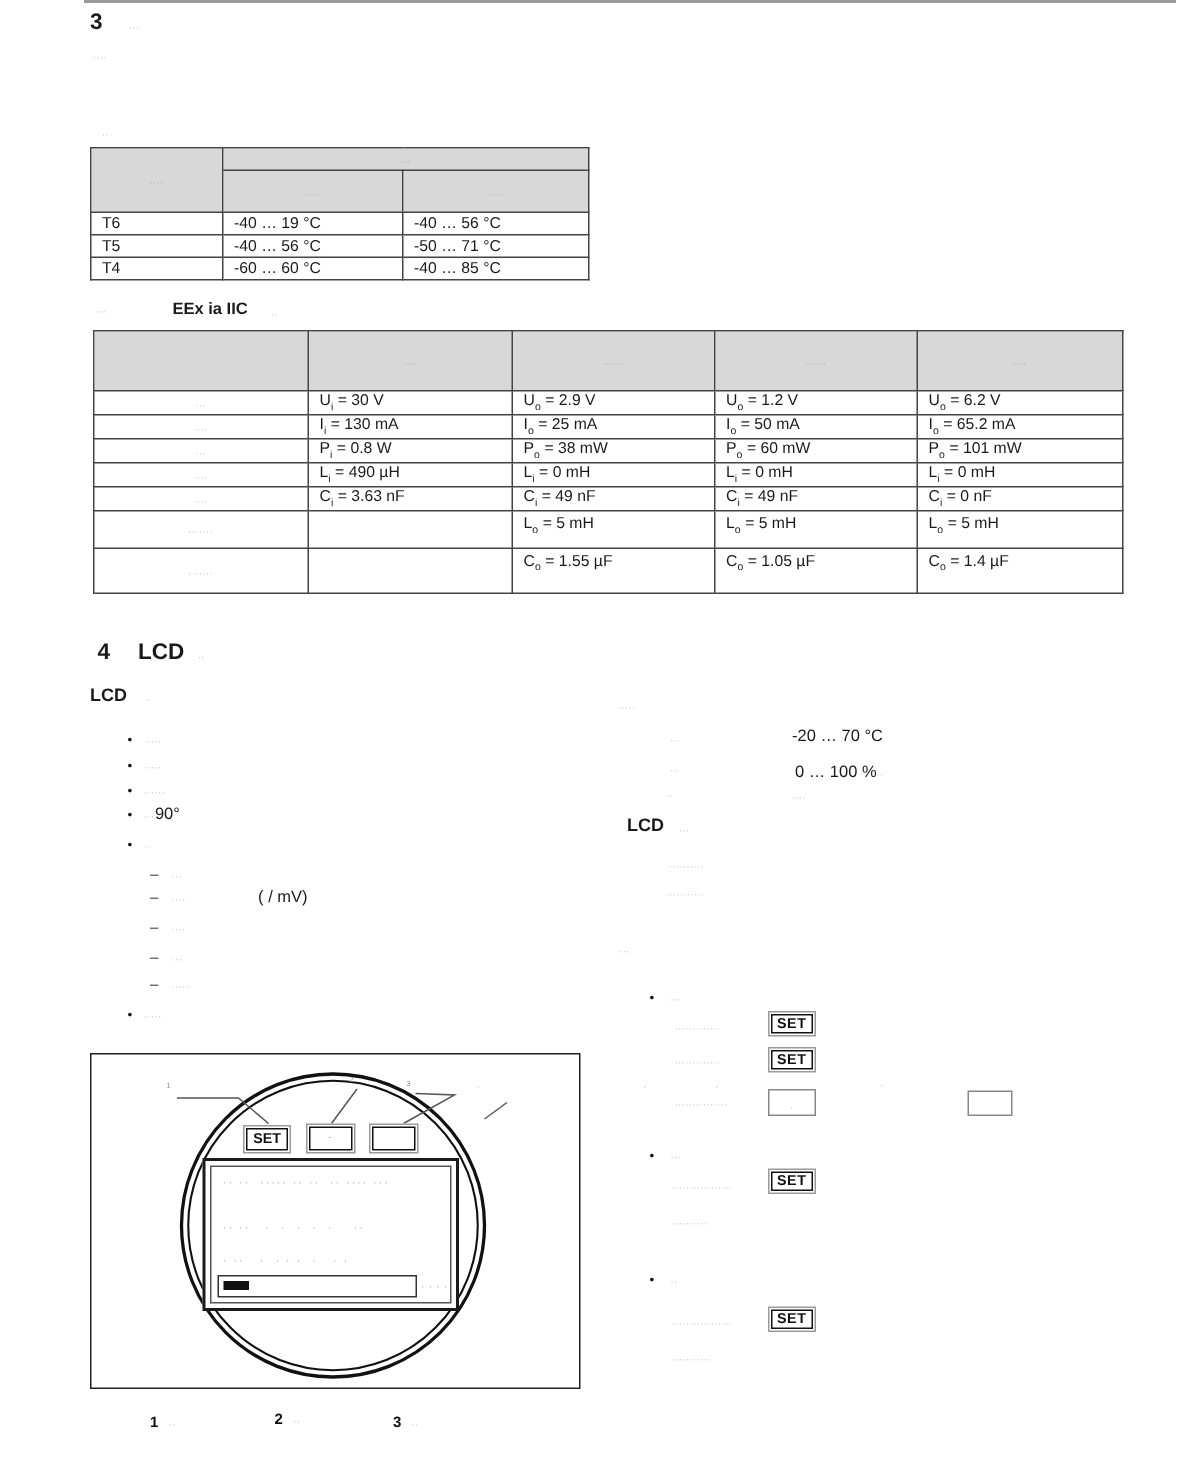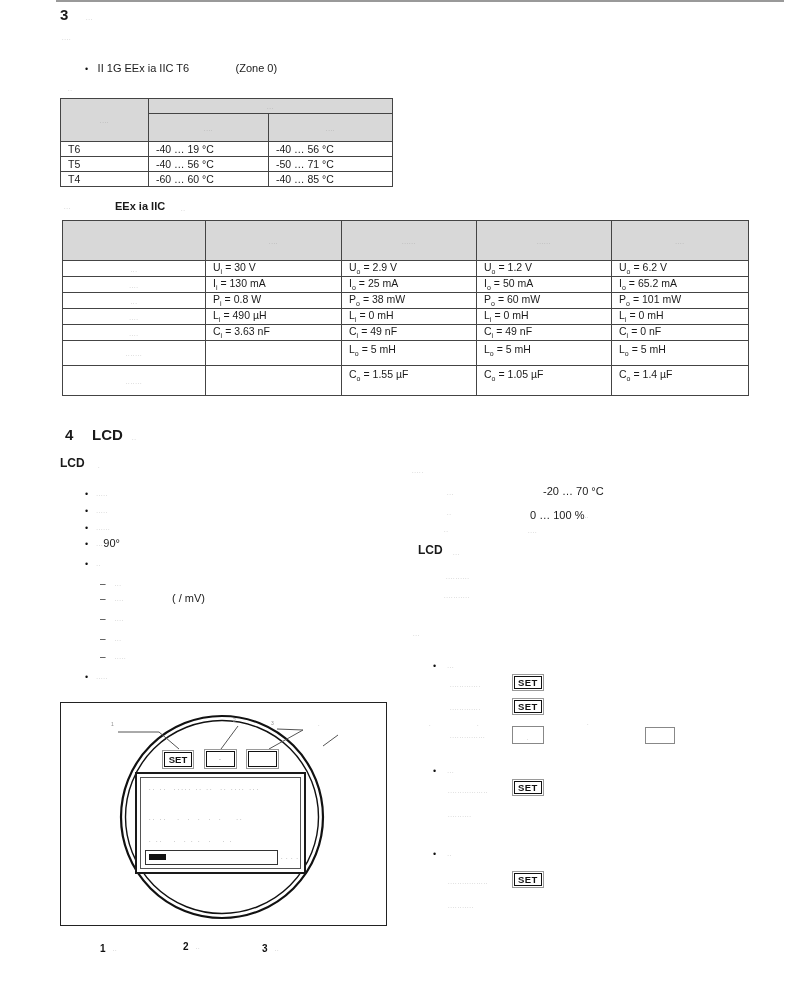--- a/index.html
+++ b/index.html
@@ -43,25 +43,20 @@
 <body>
 
 <div id="page">
 
   <div class="abs" style="left:56px;top:0;width:728px;height:2px;background:#999;"></div>
 
   <div class="abs h1" style="left:60px;top:6px;">3</div>
   <div class="abs tiny" style="left:86px;top:17px;">···</div>
   <div class="abs tiny" style="left:62px;top:37px;">····</div>
 
-  <div class="abs" style="left:85px;top:58px;">
-    <span class="bullet-dot">•</span>
-    <span class="txt" style="margin-left:5px;">II 1G EEx ia IIC T6</span>
-    <span class="txt" style="margin-left:42px;">(Zone 0)</span>
-  </div>
   <div class="abs tiny" style="left:68px;top:88px;">··</div>
 
   <table class="dtable t1" style="left:60px;top:98px;width:332px;">
     <colgroup>
         <col style="width:88px">
         <col style="width:120px">
         <col style="width:124px">
       </colgroup>
     <tbody>
       <tr class="hd hr1">
@@ -179,21 +174,21 @@
   <div class="abs" style="left:100px;top:588px;"><span class="dash-mark">–</span><span class="tiny" style="margin-left:9px;">····</span><span class="txt" style="margin-left:48px;">(   / mV)</span></div>
   <div class="abs" style="left:100px;top:608px;"><span class="dash-mark">–</span><span class="tiny" style="margin-left:9px;">····</span></div>
   <div class="abs" style="left:100px;top:628px;"><span class="dash-mark">–</span><span class="tiny" style="margin-left:9px;">···</span></div>
   <div class="abs" style="left:100px;top:646px;"><span class="dash-mark">–</span><span class="tiny" style="margin-left:9px;">·····</span></div>
 
   <div class="abs" style="left:85px;top:666px;"><span class="bullet-dot">•</span><span class="tiny" style="margin-left:8px;">·····</span></div>
 
   <div class="abs tiny" style="left:412px;top:470px;">·····</div>
 
   <div class="abs tiny" style="left:447px;top:492px;">···</div>
-  <div class="abs txt" style="left:543px;top:485px;">-20 … 70 °C</div>
+  <div class="abs txt" style="left:528px;top:485px;">-20 … 70 °C</div>
   <div class="abs tiny" style="left:447px;top:512px;">··</div>
   <div class="abs" style="left:530px;top:505px;"><span class="txt">0 … 100 %</span><span class="tiny">··</span></div>
   <div class="abs tiny" style="left:444px;top:529px;">··</div>
   <div class="abs tiny" style="left:528px;top:530px;">····</div>
 
   <div class="abs h2" style="left:418px;top:543px;">LCD</div>
   <div class="abs tiny" style="left:453px;top:552px;">···</div>
   <div class="abs tiny" style="left:446px;top:576px;">··········</div>
   <div class="abs tiny" style="left:444px;top:595px;">···········</div>
   <div class="abs tiny" style="left:413px;top:633px;">···</div>

